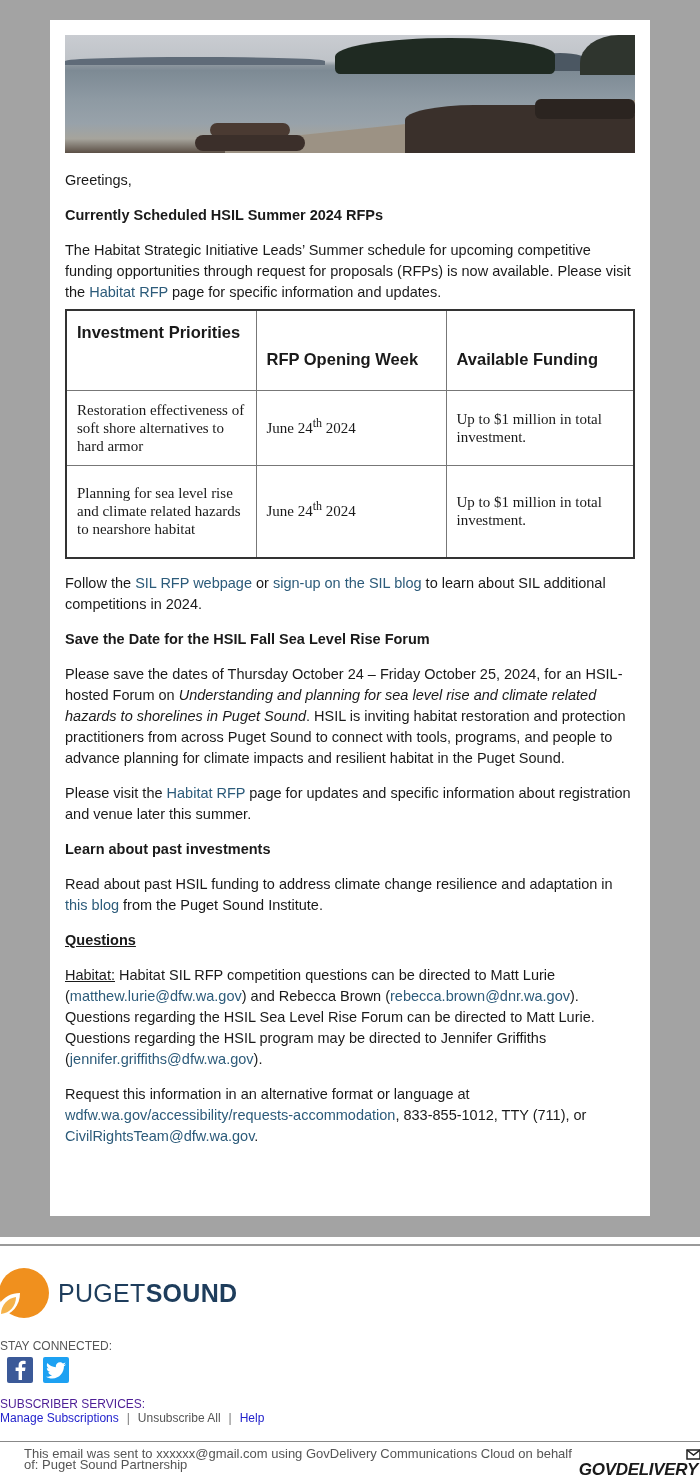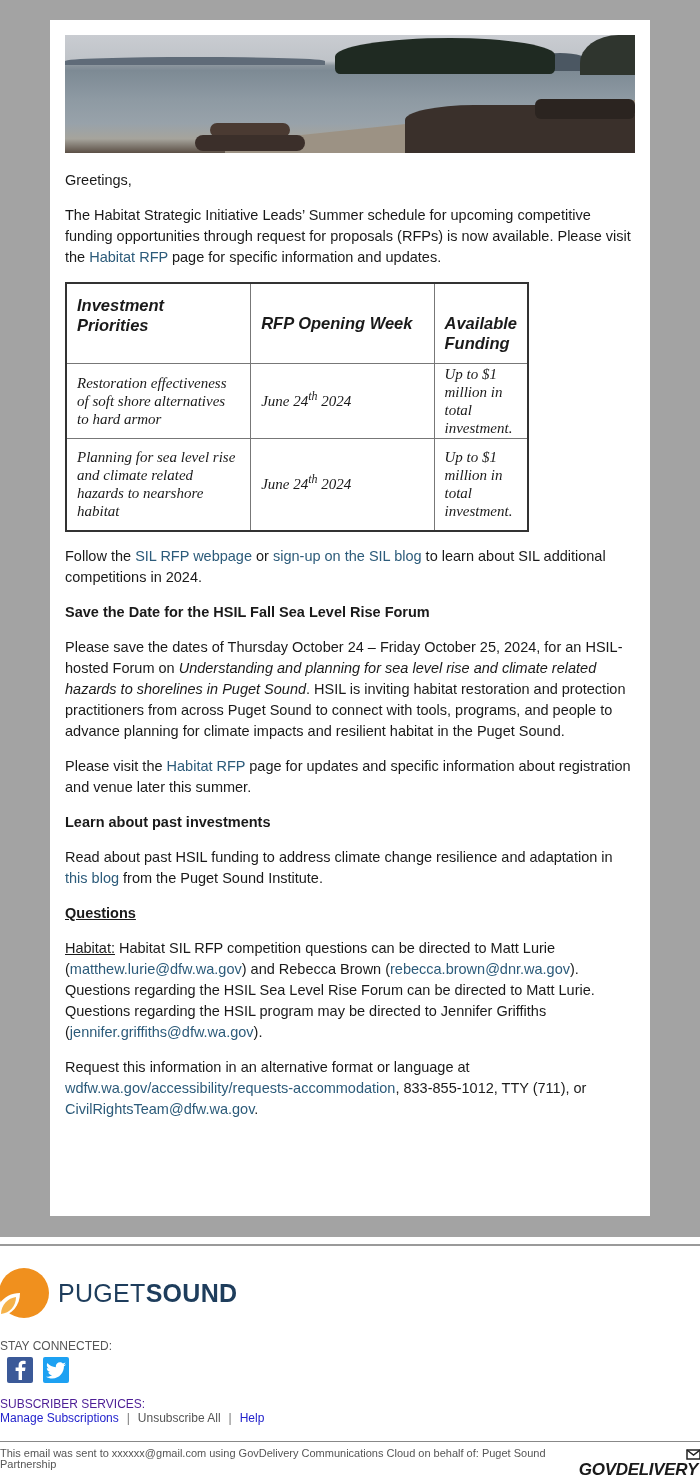--- a/index.html
+++ b/index.html
@@ -78,42 +78,41 @@
     font-weight: bold;
     font-size: 14.5px;
     margin: 14px 0 0 0;
     line-height: 21px;
   }
   .para { margin-top: 14px; }
   a, .link {
     color: #2c5b7a;
   }
   table.rfp {
-    width: 464px;
+    width: 570px;
     border-collapse: collapse;
-    margin-top: 14px;
+    margin-top: 6px;
     border: 2px solid #333;
-    font-style: italic;
   }
   table.rfp th, table.rfp td {
     border: 1px solid #777;
     vertical-align: middle;
     padding: 0 10px;
   }
   table.rfp th {
     font-family: "Liberation Sans", sans-serif;
     font-weight: bold;
     font-size: 16.5px;
     text-align: left;
     height: 80px;
     line-height: 20px;
     vertical-align: top;
     padding-top: 11px;
   }
-  table.rfp th.mid { vertical-align: top; padding-top: 29px; }
+  table.rfp th.mid { vertical-align: top; padding-top: 38px; }
   table.rfp td {
     font-family: "Liberation Serif", serif;
     font-size: 15px;
     line-height: 18px;
     color: #1a1a1a;
   }
   table.rfp tr.r1 td { height: 75px; }
   table.rfp tr.r2 td { height: 93px; }
   table.rfp sup { font-size: 12px; line-height: 0; }
   .col1 { width: 190px; }
@@ -176,23 +175,24 @@
   .sub-links a { color: #1a0dab; color: #2222cc; }
   .sub-links .sep { color: #777; margin: 0 8px; }
   .bottom-rule {
     height: 1px; background: #888; margin-top: 16px;
   }
   .bottom {
     display: flex; justify-content: space-between; align-items: flex-start;
     margin-top: 6px;
   }
   .fine {
-    font-size: 11px;
+    font-size: 13px;
     color: #555;
     line-height: 11px;
+    padding-left: 24px;
   }
   .govd {
     margin-right: 2px;
     margin-top: 0;
     position: relative;
   }
   .govd-text {
     font-family: "Liberation Sans", sans-serif;
     font-weight: bold;
     font-style: italic;
@@ -215,20 +215,21 @@
       <div class="cliff"></div>
       <div class="beach"></div>
       <div class="drift"></div>
       <div class="drift2"></div>
       <div class="log2"></div>
       <div class="log1"></div>
     </div>
 
     <p class="body-text greet">Greetings,</p>
 
+    <p class="h-bold">Currently Scheduled HSIL Summer 2024 RFPs</p>
 
     <p class="body-text para"><span>The Habitat Strategic Initiative Leads’ Summer schedule for upcoming competitive funding opportunities through request for proposals (RFPs) is now available. Please visit the </span><a class="link">Habitat RFP</a><span> page for specific information and updates.</span></p>
 
     <table class="rfp">
       <tbody>
           <tr>
         <th class="col1">Investment Priorities</th>
         <th class="col2 mid">RFP Opening Week</th>
         <th class="mid">Available Funding</th>
       </tr>

